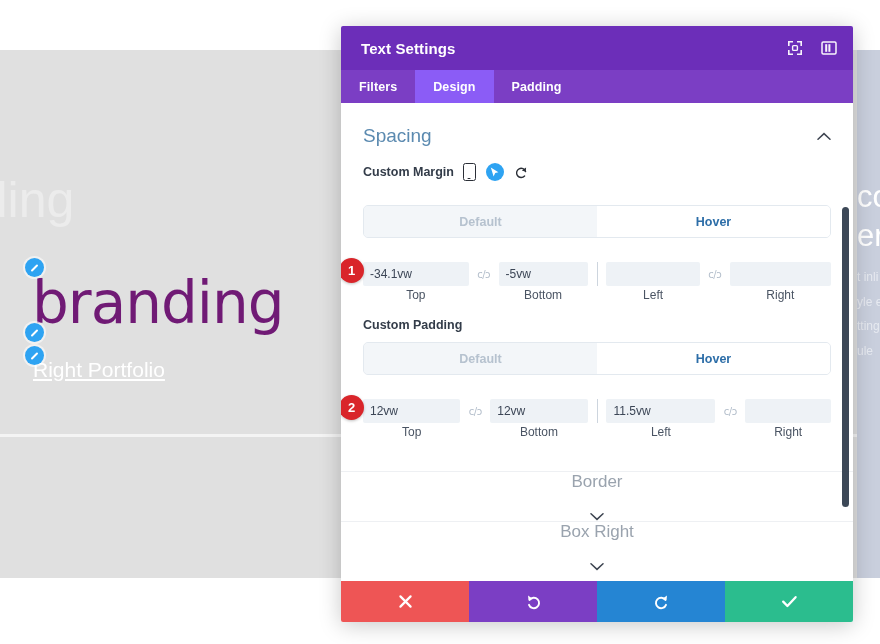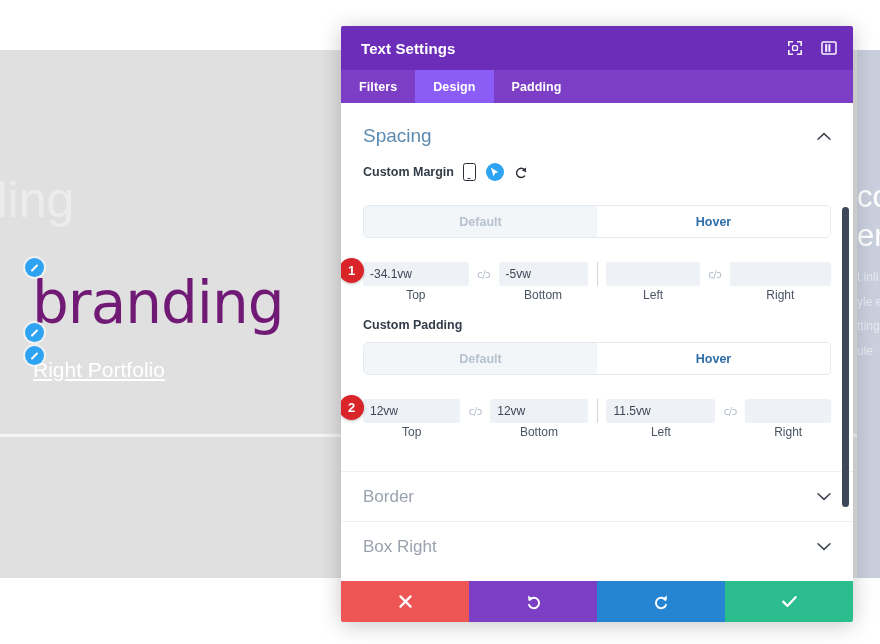--- a/index.html
+++ b/index.html
@@ -383,20 +383,21 @@
   
   .collapsed-list { margin-top: 20px; }
   .collapsed-row {
     height: 49px;
     border-top: 1px solid #eef0f3;
     display: flex;
     align-items: center;
     justify-content: space-between;
     padding: 0 22px;
     cursor: pointer;
+    flex-direction: column;
   }
   .collapsed-title {
     font-size: 17px;
     color: #9aa3ae;
     font-weight: 400;
   }
 
   
   .scrollbar-track {
     position: absolute;

